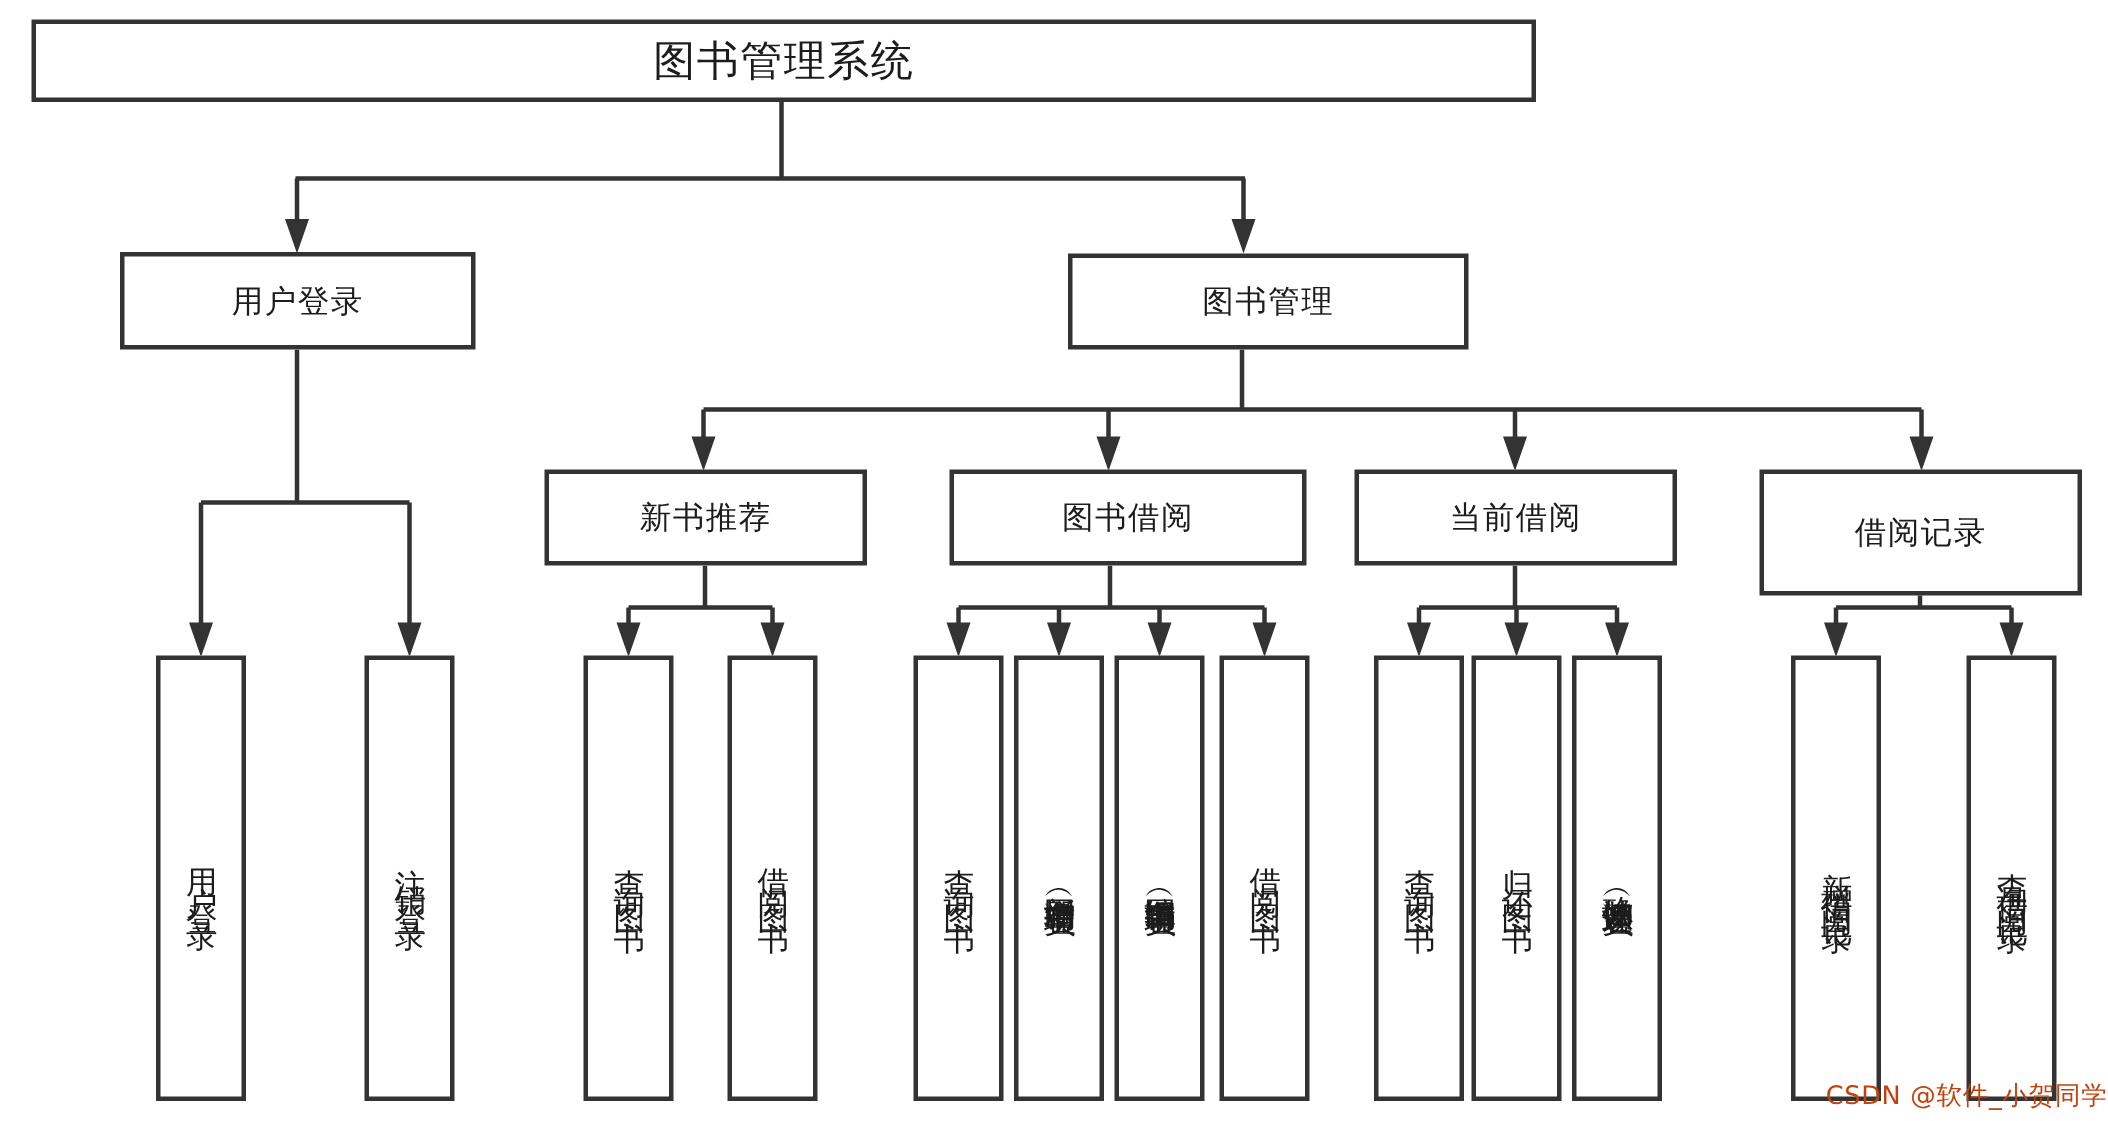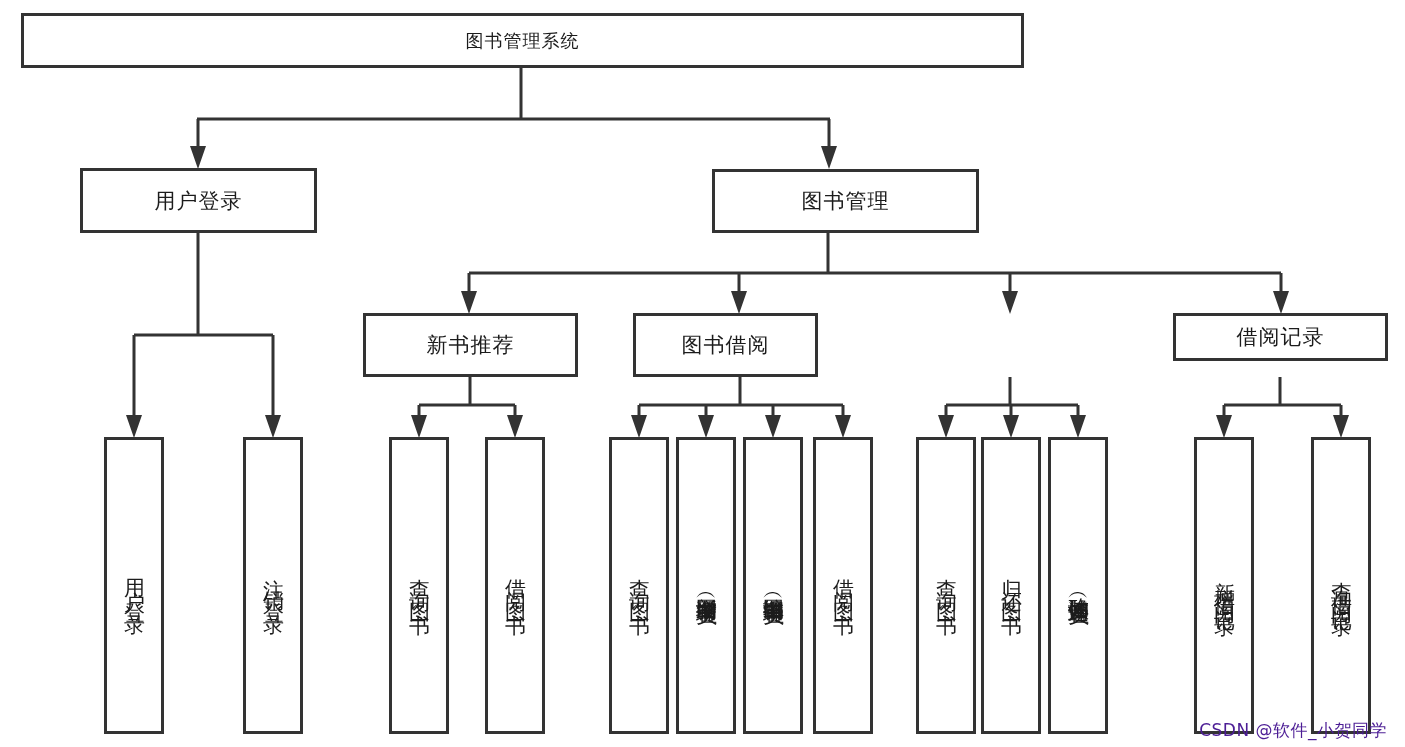--- a/index.html
+++ b/index.html
@@ -9,31 +9,31 @@
   }
   #connectors{position:absolute;left:0;top:0;z-index:1;}
   .ln{stroke:#333333;stroke-width:3;fill:none;}
   .ar{fill:#333333;stroke:none;}
   .node{
     position:absolute;background:#ffffff;border:3px solid #333333;
     box-sizing:border-box;display:flex;align-items:center;justify-content:center;
     color:#1c1c1c;z-index:2;text-align:center;
   }
   .hbox{font-size:21px;letter-spacing:1px;}
-  .root{font-size:18px;}
+  .root{font-size:28px;}
   .vbox{
     writing-mode:vertical-rl;text-orientation:mixed;
     font-size:21px;top:437px;width:60px;height:297px;line-height:1;
   }
   .ls4{letter-spacing:12px;}
   .ls6{letter-spacing:7px;}
   .ls9{letter-spacing:1px;}
   .watermark{
-    position:absolute;right:18px;bottom:5px;z-index:5;
-    color:#4c1d95;font-size:17px;letter-spacing:0.5px;white-space:nowrap;
+    position:absolute;right:0;bottom:5px;z-index:5;
+    color:#c2410c;font-size:17px;letter-spacing:0.5px;white-space:nowrap;
   }
 </style>
 </head>
 <body>
 
 <div id="stage">
 
   <svg id="connectors" width="1405" height="747" viewBox="0 0 1405 747">
     <path class="ln" d="
       M521 68 V120
@@ -90,22 +90,23 @@
       M1224 438 L1216 415 L1232 415 Z
       M1341 438 L1333 415 L1349 415 Z"></path>
   </svg>
 
   <div class="node hbox root" style="left:21px;top:13px;width:1003px;height:55px;">图书管理系统</div>
 
   <div class="node hbox" style="left:80px;top:168px;width:237px;height:65px;">用户登录</div>
   <div class="node hbox" style="left:712px;top:169px;width:267px;height:64px;">图书管理</div>
 
   <div class="node hbox" style="left:363px;top:313px;width:215px;height:64px;font-family:Liberation Serif, serif;">新书推荐</div>
-  <div class="node hbox" style="left:633px;top:313px;width:185px;height:64px;">图书借阅</div>
-  <div class="node hbox" style="left:1173px;top:313px;width:215px;height:48px;">借阅记录</div>
+  <div class="node hbox" style="left:633px;top:313px;width:238px;height:64px;">图书借阅</div>
+  <div class="node hbox" style="left:903px;top:313px;width:215px;height:64px;">当前借阅</div>
+  <div class="node hbox" style="left:1173px;top:313px;width:215px;height:84px;">借阅记录</div>
 
   <div class="node vbox ls4" style="left:104px;">用户登录</div>
   <div class="node vbox ls4" style="left:243px;">注销登录</div>
 
   <div class="node vbox ls4" style="left:389px;">查询图书</div>
   <div class="node vbox ls4" style="left:485px;">借阅图书</div>
 
   <div class="node vbox ls4" style="left:609px;">查询图书</div>
   <div class="node vbox ls9" style="left:676px;">新增图书（管理员）</div>
   <div class="node vbox ls9" style="left:743px;">编辑图书（管理员）</div>

